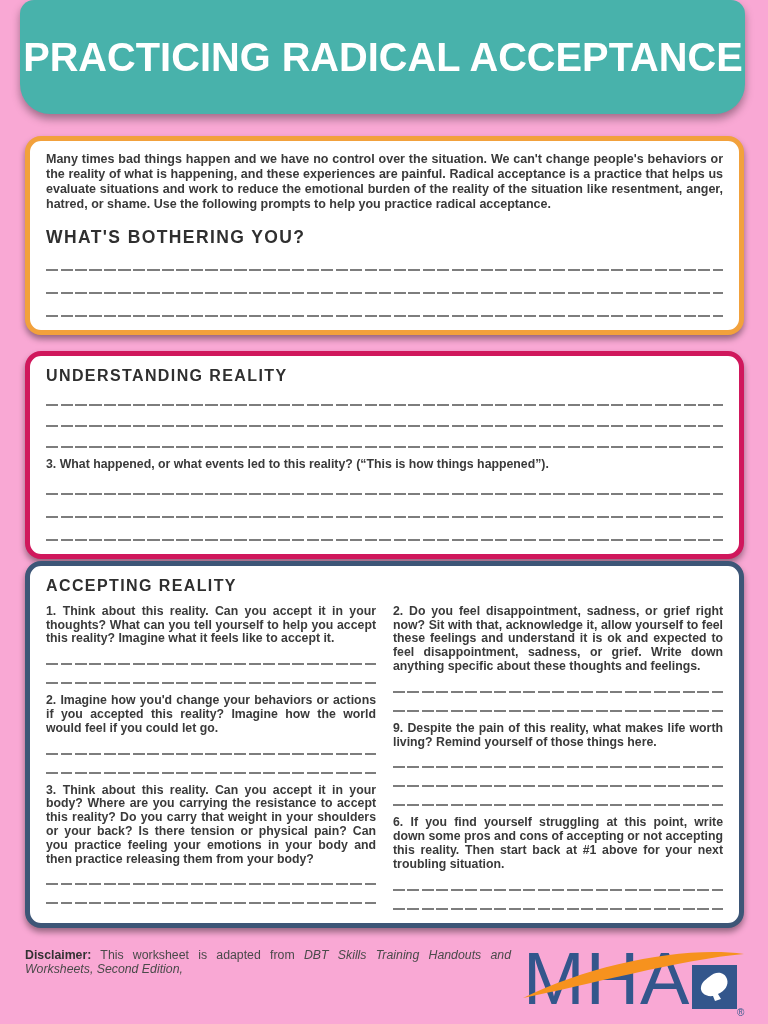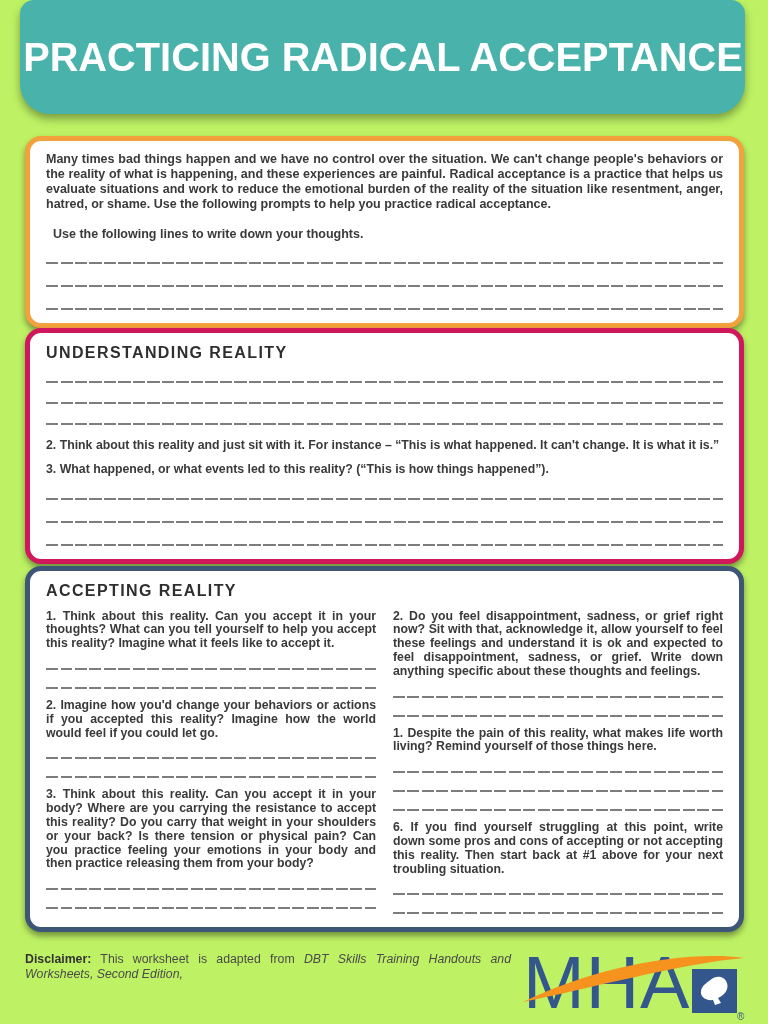--- a/index.html
+++ b/index.html
@@ -1,18 +1,18 @@
 <!DOCTYPE html>
 <html><head>
 <meta charset="utf-8">
 <style>
   * { margin:0; padding:0; box-sizing:border-box; }
   html,body { background:#ffffff; }
   .page {
-    width:768px; height:1024px; background:#bef264; overflow:hidden;
+    width:768px; height:1024px; background:#f9a8d4; overflow:hidden;
     font-family:"Liberation Sans", sans-serif; position:relative;
   }
   
   .header {
     margin:0 23px 0 20px; height:114px;
     background:#48B2AB;
     border-radius:14px 14px 30px 30px;
     box-shadow:0 5px 8px rgba(0,0,0,0.35);
     display:flex; align-items:center; justify-content:center;
   }
@@ -21,21 +21,21 @@
     transform:scaleX(0.97); letter-spacing:0px;
   }
   
   .box {
     margin:0 24px 0 25px; background:#fff;
     border:5px solid #a3a3a3; border-radius:16px;
     padding:11px 16px 13px 16px;
     box-shadow:0 4px 6px rgba(0,0,0,0.40);
   }
   .box.orange { border-color:#F2A13C; margin-top:22px; }
-  .box.pink   { border-color:#D0175C; }
+  .box.pink   { border-color:#D0175C; margin-top:16px; }
   .box.navy   { border-color:#3D5677; margin-top:2px; }
   .para {
     font-size:12.5px; line-height:15px; font-weight:700; color:#3A3A3A;
     text-align:justify;
   }
   .q { font-size:12.3px; line-height:13.8px; font-weight:700; color:#3A3A3A; text-align:justify; }
   .shout { font-weight:700; letter-spacing:1.4px; color:#2F2F2F; }
   .wb-row { margin-top:15px; display:flex; align-items:baseline; }
   .wb-heading { font-size:17.5px; }
   .wb-helper { font-size:12.5px; font-weight:700; color:#3A3A3A; margin-left:7px; }
@@ -69,37 +69,36 @@
 
 <div class="page">
 
   <div class="header">
     <div class="header-title">PRACTICING RADICAL ACCEPTANCE</div>
   </div>
 
   <div class="box orange">
     <div class="para">Many times bad things happen and we have no control over the situation. We can't change people's behaviors or the reality of what is happening, and these experiences are painful. Radical acceptance is a practice that helps us evaluate situations and work to reduce the emotional burden of the reality of the situation like resentment, anger, hatred, or shame.  Use the following prompts to help you practice radical acceptance.</div>
     <div class="wb-row">
-      <span class="wb-helper">Use the following lines to write down your thoughts.</span>
+      <span class="shout wb-heading">WHAT'S BOTHERING YOU?</span>
     </div>
     <div class="wlines">
         <div class="wline"></div>
         <div class="wline"></div>
         <div class="wline"></div>
       </div>
   </div>
 
   <div class="box pink">
     <div class="shout sec-heading">UNDERSTANDING REALITY</div>
     <div class="wlines tight">
         <div class="wline"></div>
         <div class="wline"></div>
         <div class="wline"></div>
       </div>
-    <div class="q mt14">2. Think about this reality and just sit with it. For instance – “This is what happened. It can't change. It is what it is.”</div>
     <div class="q mt10">3. What happened, or what events led to this reality? (“This is how things happened”).</div>
     <div class="wlines">
         <div class="wline"></div>
         <div class="wline"></div>
         <div class="wline"></div>
       </div>
   </div>
 
   <div class="box navy">
     <div class="shout sec-heading">ACCEPTING REALITY</div>
@@ -129,21 +128,21 @@
       </div>
       <div class="col">
         <div class="qblock first">
           <div class="q">2. Do you feel disappointment, sadness, or grief right now? Sit with that, acknowledge it, allow yourself to feel these feelings and understand it is ok and expected to feel disappointment, sadness, or grief. Write down anything specific about these thoughts and feelings.</div>
           <div class="wlines col">
               <div class="wline"></div>
               <div class="wline"></div>
             </div>
         </div>
         <div class="qblock">
-          <div class="q">1. Despite the pain of this reality, what makes life worth living? Remind yourself of those things here.</div>
+          <div class="q">9. Despite the pain of this reality, what makes life worth living? Remind yourself of those things here.</div>
           <div class="wlines col">
               <div class="wline"></div>
               <div class="wline"></div>
               <div class="wline"></div>
             </div>
         </div>
         <div class="qblock">
           <div class="q">6. If you find yourself struggling at this point, write down some pros and cons of accepting or not accepting this reality. Then start back at #1 above for your next troubling situation.</div>
           <div class="wlines col">
               <div class="wline"></div>

